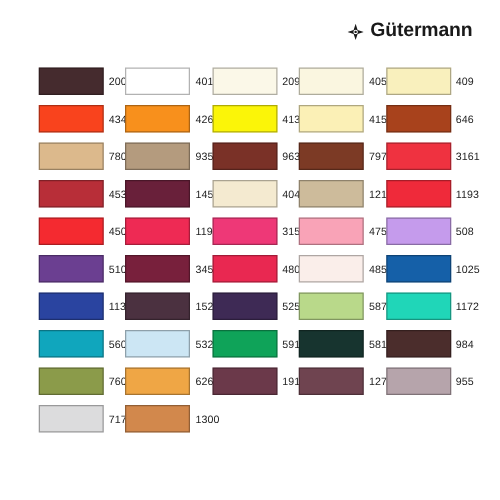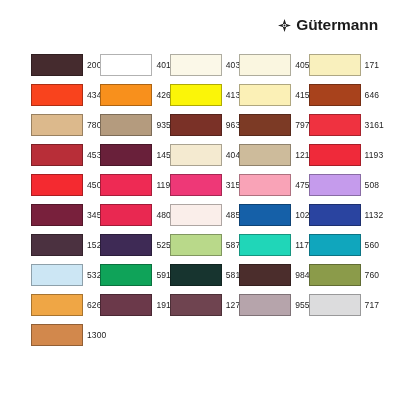--- a/index.html
+++ b/index.html
@@ -99,29 +99,29 @@
       <div class="swatch-cell">
         <div class="swatch-chip" style="background-color: rgb(69, 43, 46);"></div>
         <span class="swatch-code">2000</span>
       </div>
       <div class="swatch-cell">
         <div class="swatch-chip" style="background-color: rgb(255, 255, 255);"></div>
         <span class="swatch-code">401</span>
       </div>
       <div class="swatch-cell">
         <div class="swatch-chip" style="background-color: rgb(251, 248, 232);"></div>
-        <span class="swatch-code">403</span>
+        <span class="swatch-code">209</span>
       </div>
       <div class="swatch-cell">
         <div class="swatch-chip" style="background-color: rgb(250, 246, 224);"></div>
         <span class="swatch-code">405</span>
       </div>
       <div class="swatch-cell">
         <div class="swatch-chip" style="background-color: rgb(249, 240, 189);"></div>
-        <span class="swatch-code">171</span>
+        <span class="swatch-code">409</span>
       </div>
       <div class="swatch-cell">
         <div class="swatch-chip" style="background-color: rgb(249, 67, 29);"></div>
         <span class="swatch-code">434</span>
       </div>
       <div class="swatch-cell">
         <div class="swatch-chip" style="background-color: rgb(248, 144, 28);"></div>
         <span class="swatch-code">426</span>
       </div>
       <div class="swatch-cell">
@@ -190,20 +190,24 @@
       </div>
       <div class="swatch-cell">
         <div class="swatch-chip" style="background-color: rgb(249, 163, 183);"></div>
         <span class="swatch-code">475</span>
       </div>
       <div class="swatch-cell">
         <div class="swatch-chip" style="background-color: rgb(197, 155, 236);"></div>
         <span class="swatch-code">508</span>
       </div>
       <div class="swatch-cell">
+        <div class="swatch-chip" style="background-color: rgb(107, 63, 145);"></div>
+        <span class="swatch-code">510</span>
+      </div>
+      <div class="swatch-cell">
         <div class="swatch-chip" style="background-color: rgb(120, 32, 60);"></div>
         <span class="swatch-code">345</span>
       </div>
       <div class="swatch-cell">
         <div class="swatch-chip" style="background-color: rgb(233, 40, 81);"></div>
         <span class="swatch-code">480</span>
       </div>
       <div class="swatch-cell">
         <div class="swatch-chip" style="background-color: rgb(250, 238, 234);"></div>
         <span class="swatch-code">485</span>

